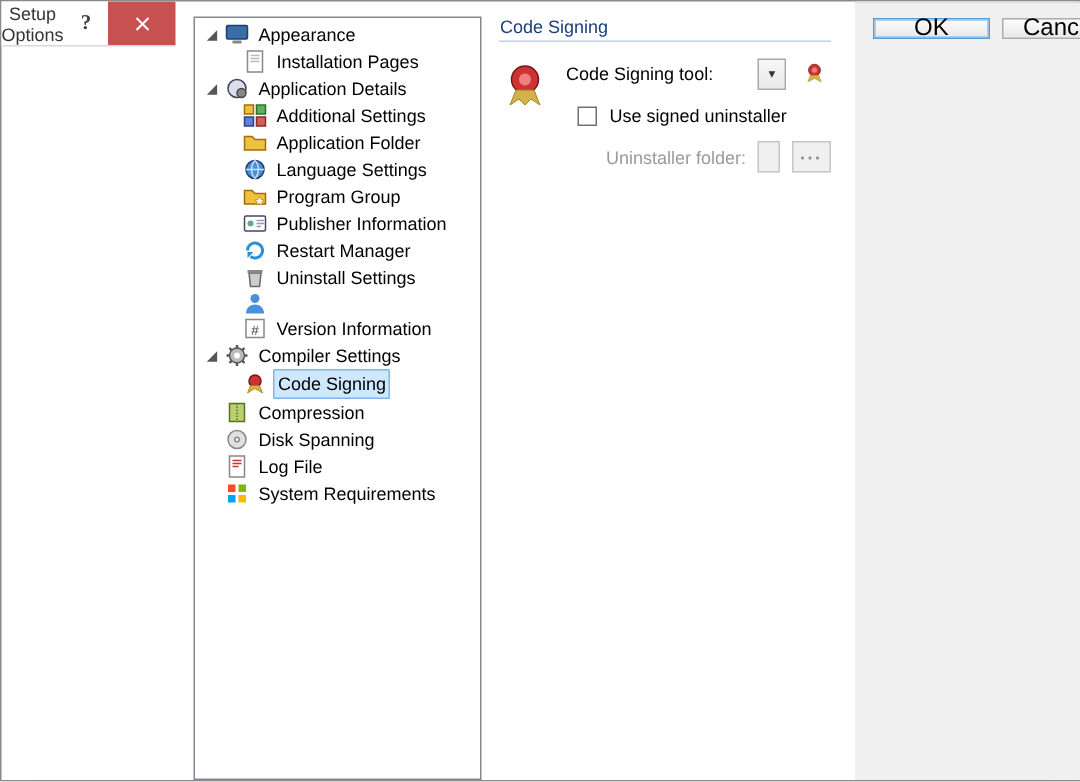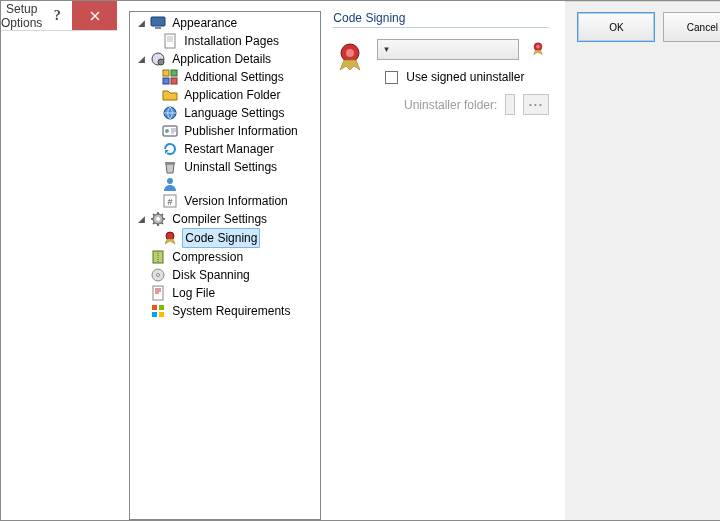--- a/index.html
+++ b/index.html
@@ -196,24 +196,24 @@
   .button-bar {
     border-top: 1px solid #d8d8d8;
     padding: 10px 12px;
     display: flex;
     justify-content: flex-end;
     gap: 8px;
     background: #f0f0f0;
   }
   .btn {
     min-width: 78px;
-    height: 30px;
+    height: 14px;
     border: 1px solid #acacac;
     background: linear-gradient(#fcfcfc,#e8e8e8);
-    font-size: 10px;
+    font-size: 16px;
     display:flex;
     align-items:center;
     justify-content:center;
     padding: 0 12px;
     cursor: pointer;
   }
   .btn.default { border-color:#5a98d1; box-shadow: inset 0 0 0 1px #a8d0f0; }
   .btn.disabled { color:#9a9a9a; cursor:default; border-color:#c6c6c6; background:#f4f4f4;}
 </style>
 </head>
@@ -294,20 +294,30 @@
                 <circle cx="8" cy="8" r="6" fill="#4a90d9" stroke="#1a3e7a"></circle>
                 <path d="M2 8h12M8 2c3 3 3 9 0 12M8 2c-3 3-3 9 0 12" stroke="#cde" fill="none"></path>
               </svg>
             </span>
             <span class="label">Language Settings</span>
           </div>
           <div class="tree-item child">
             <span class="expander" style="width: 0px;"></span>
             <span class="icon">
               <svg width="16" height="16" viewBox="0 0 16 16">
+                <path d="M1 4h5l2 2h7v7H1z" fill="#f0c040" stroke="#a07000"></path>
+                <path d="M11 8l1 2 2 .3-1.5 1.3.4 2L11 12.7 9.1 13.6l.4-2L8 10.3 10 10z" fill="#fff" stroke="#a07000" stroke-width=".4"></path>
+              </svg>
+            </span>
+            <span class="label">Program Group</span>
+          </div>
+          <div class="tree-item child">
+            <span class="expander" style="width: 0px;"></span>
+            <span class="icon">
+              <svg width="16" height="16" viewBox="0 0 16 16">
                 <rect x="1" y="3" width="14" height="10" rx="1" fill="#fff" stroke="#446"></rect>
                 <circle cx="5" cy="8" r="2" fill="#6a8"></circle>
                 <path d="M9 6h5M9 8h5M9 10h3" stroke="#99b"></path>
               </svg>
             </span>
             <span class="label">Publisher Information</span>
           </div>
           <div class="tree-item child">
             <span class="expander" style="width: 0px;"></span>
             <span class="icon">
@@ -420,20 +430,21 @@
         <div class="big-icon">
           <svg width="32" height="32" viewBox="0 0 32 32">
             <circle cx="16" cy="13" r="9" fill="#c33" stroke="#7a1414" stroke-width="1"></circle>
             <circle cx="16" cy="13" r="4" fill="#f08080"></circle>
             <path d="M10 20 L6 30 L12 26 L16 30 L20 26 L26 30 L22 20 Z" fill="#d4b24a" stroke="#9c7a12" stroke-width="0.6"></path>
           </svg>
         </div>
 
         <div class="fields">
           <div class="row">
+            <div class="field-label">Code Signing tool:</div>
             <div class="combo">
               <span class="arrow">▾</span>
             </div>
             <div class="icon-btn">
               <svg width="18" height="18" viewBox="0 0 32 32">
                 <circle cx="16" cy="12" r="7" fill="#c33" stroke="#7a1414"></circle>
                 <circle cx="16" cy="12" r="3" fill="#f08080"></circle>
                 <path d="M11 18 L8 26 L16 22 L24 26 L21 18 Z" fill="#d4b24a" stroke="#9c7a12" stroke-width="0.5"></path>
               </svg>
             </div>

